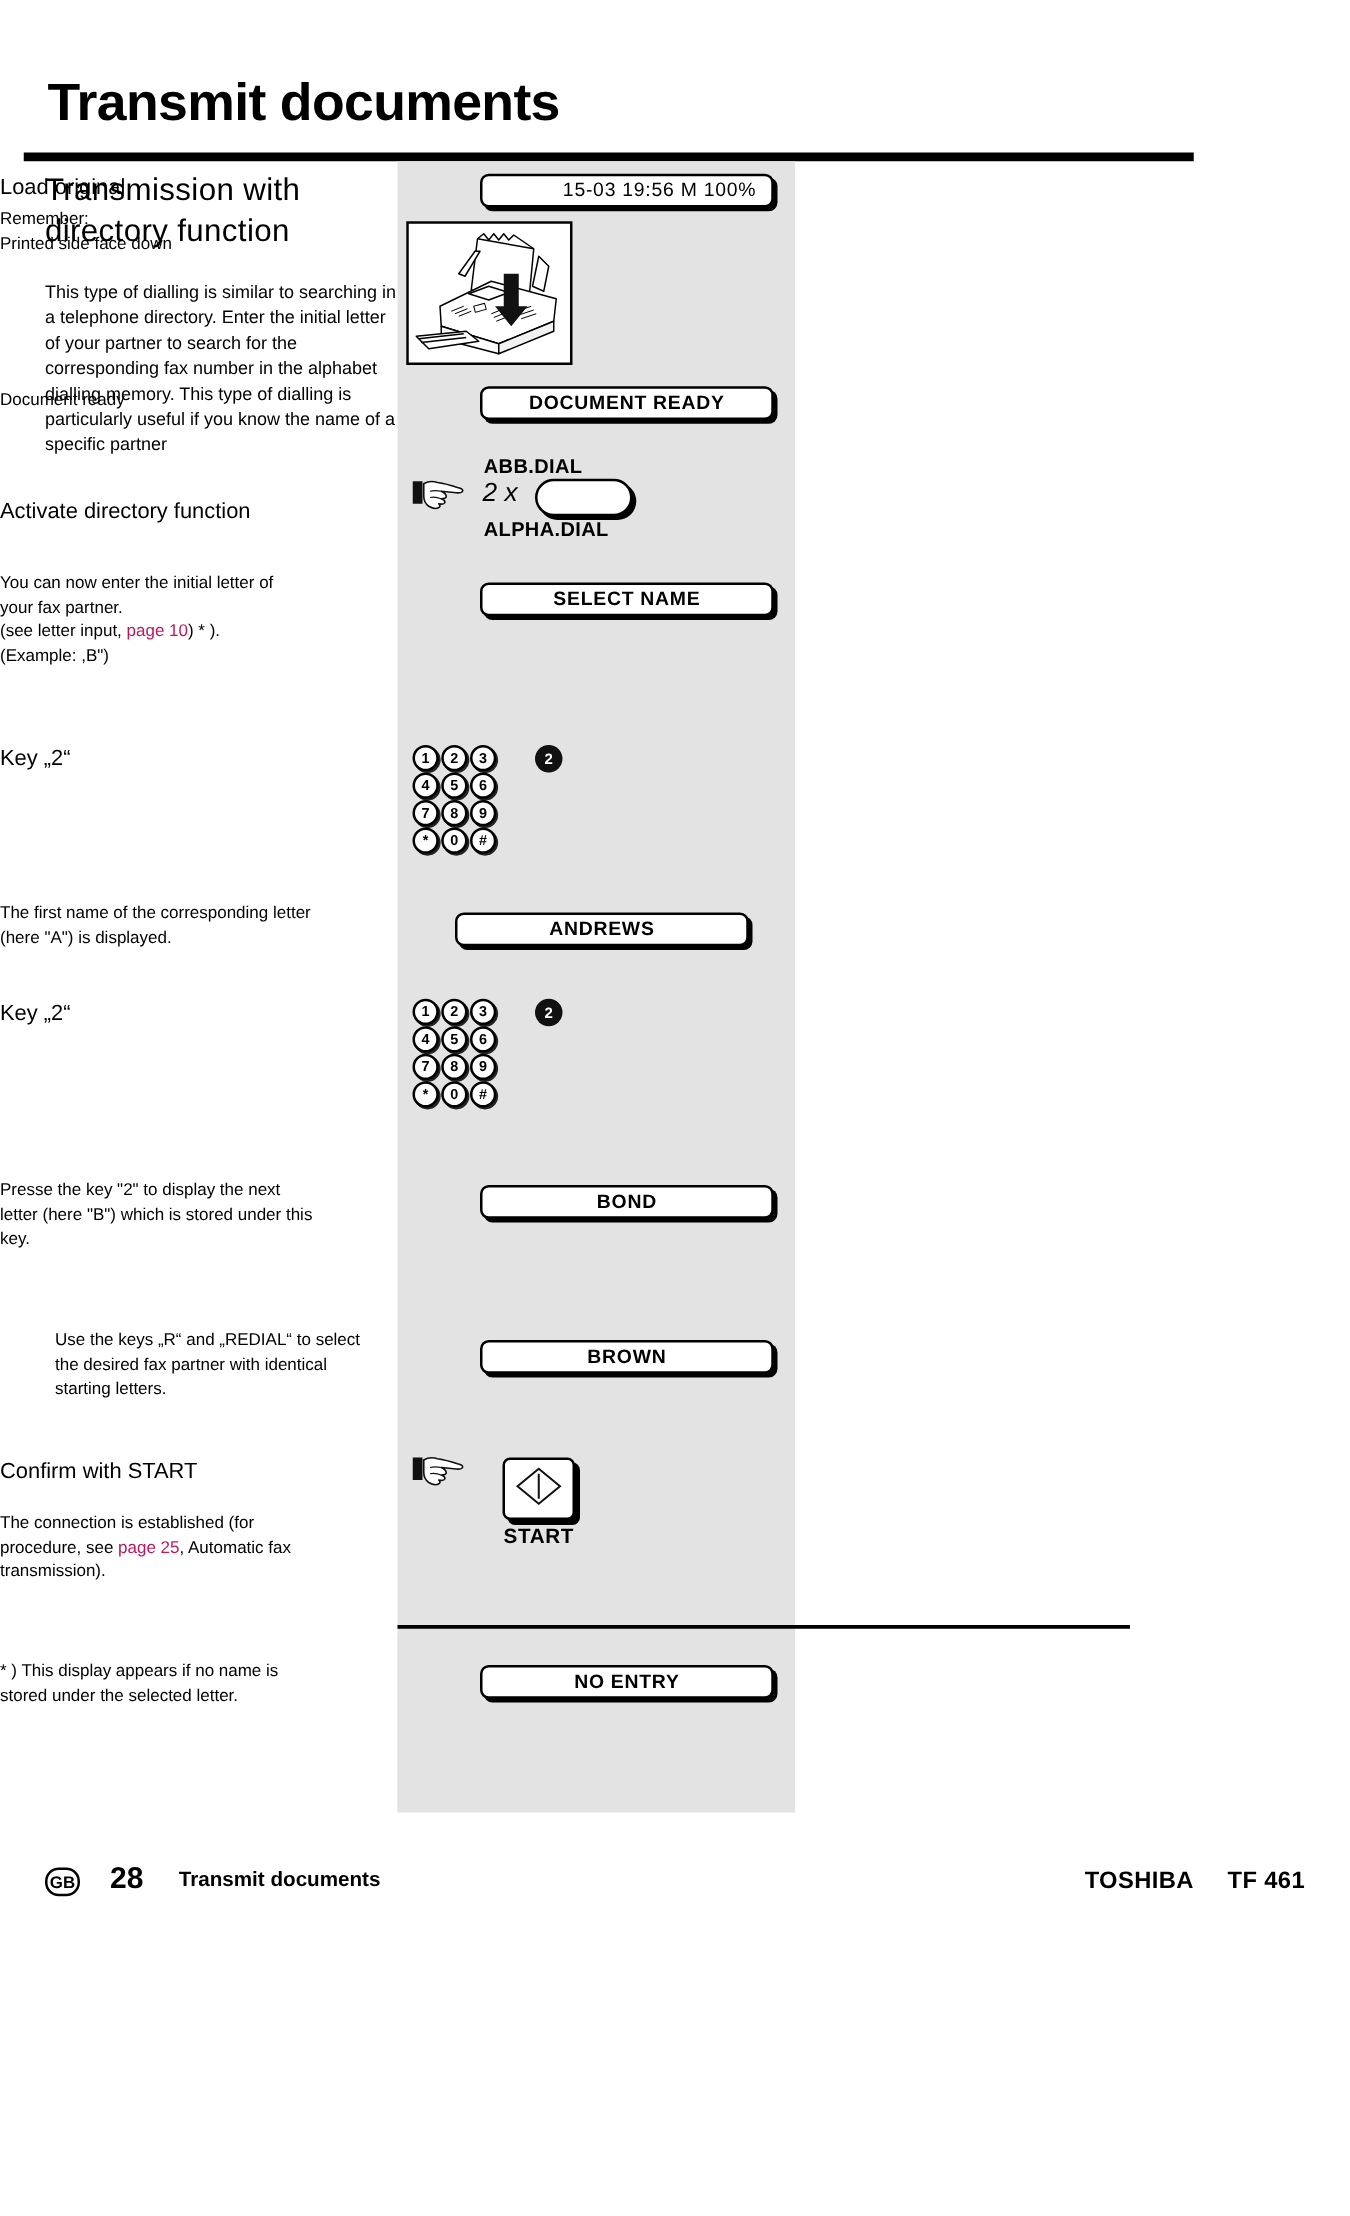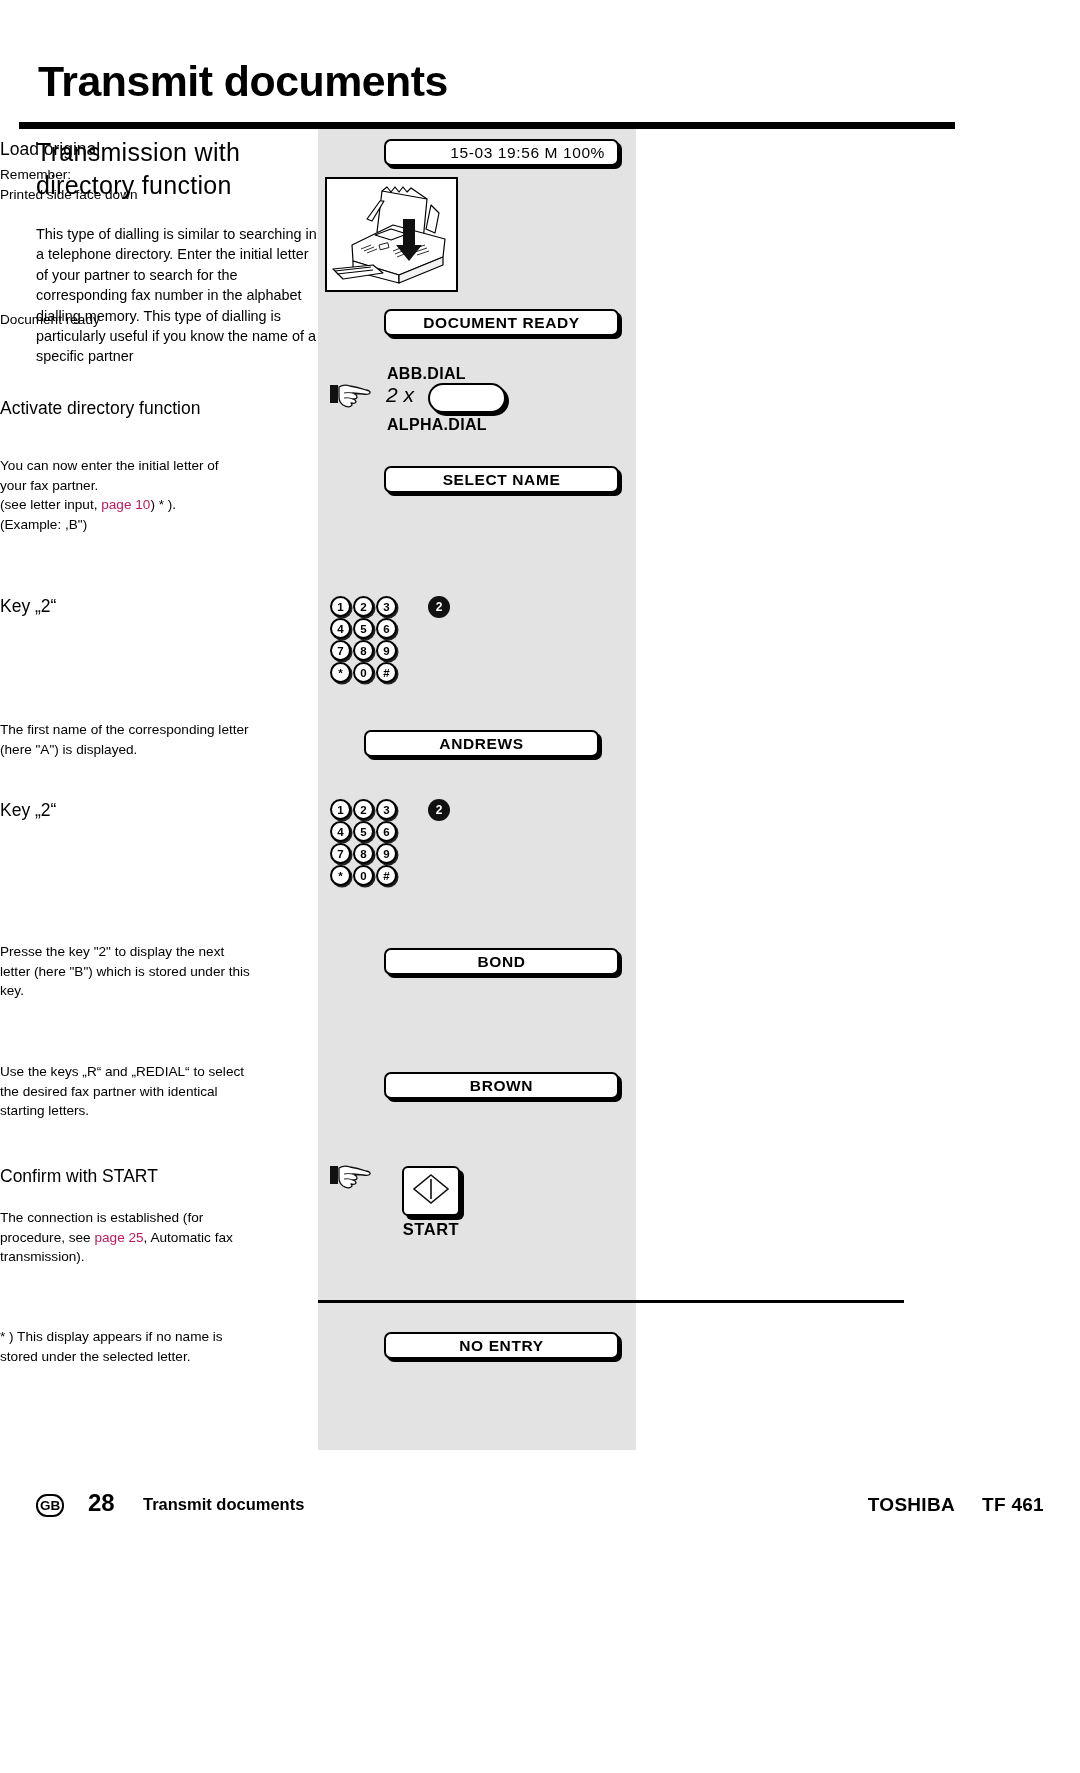--- a/index.html
+++ b/index.html
@@ -343,21 +343,21 @@
   <div class="rc-block" style="top:799px;">
     <div class="rc-head" style="font-size:17.5px;">Key „2“</div>
   </div>
 
   <div class="rc-block" style="top:942px; width:305px;">
     <div class="rc-text">Presse the key "2" to display the next</div>
     <div class="rc-text">letter (here "B") which is stored under this</div>
     <div class="rc-text">key.</div>
   </div>
 
-  <div class="rc-block" style="top:1062px; width:305px;">
+  <div class="rc-block" style="top:1062px; width:305px;padding-left:44px;">
     <div class="rc-text">Use the keys  „R“ and „REDIAL“ to select</div>
     <div class="rc-text">the desired fax partner with identical</div>
     <div class="rc-text">starting letters.</div>
   </div>
 
   <div class="rc-block" style="top:1165px;">
     <div class="rc-head" style="font-size:17.5px;">Confirm with START</div>
   </div>
 
   <div class="rc-block" style="top:1208px;">

